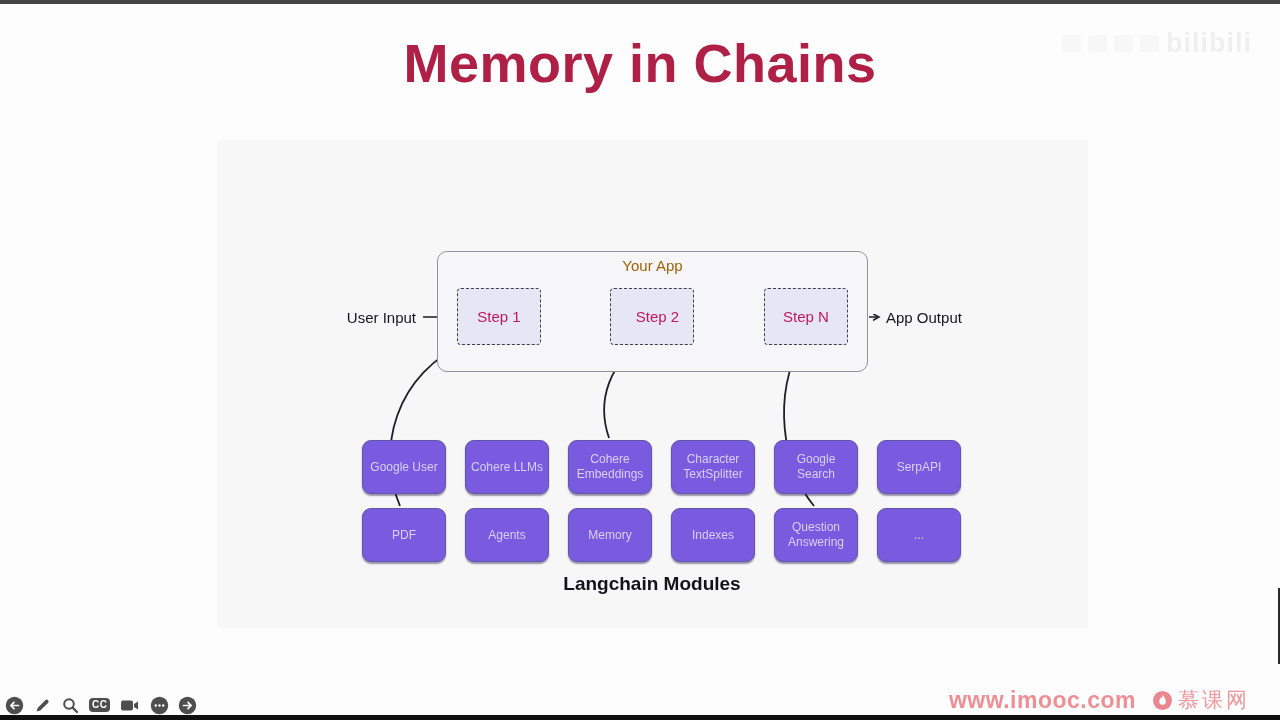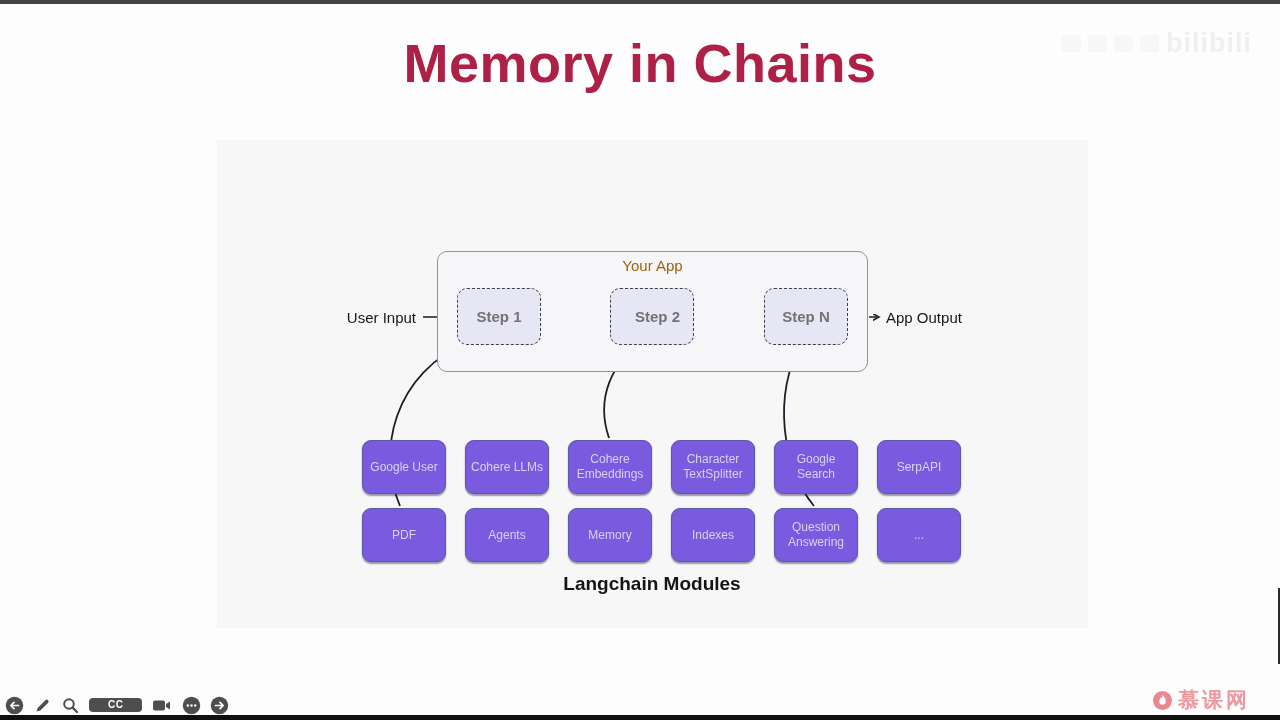--- a/index.html
+++ b/index.html
@@ -21,23 +21,23 @@
   .content-panel { position:absolute; left:217px; top:140px; width:871px; height:488px; background:#f7f7f8; }
 
   svg.diagram-arrows { position:absolute; left:0; top:0; width:1280px; height:720px; pointer-events:none; }
 
   .your-app-box { position:absolute; left:437px; top:251px; width:431px; height:121px;
                   background:#f6f6f9; border:1.5px solid #92929c; border-radius:10px; }
   .your-app-label { position:absolute; top:257px; left:437px; width:431px; text-align:center;
                     font-size:15px; color:#a16207; }
 
   .step-box { position:absolute; top:288px; width:84px; height:57px; background:#e7e6f5;
-              border:1.6px dashed #3f3f4c; border-radius:10px;
+              border:1.6px dashed #3f3f4c; border-radius:4px;
               display:flex; align-items:center; justify-content:center;
-              font-size:15px; color:#737373;font-weight:bold; }
+              font-size:15px; color:#be185d; }
   .step-1 { left:457px; } .step-2 { left:610px;padding-left:11px; } .step-n { left:764px; }
 
   .io-label { position:absolute; top:309px; font-size:15px; color:#16161c; }
   .io-input  { left:338px; width:78px; text-align:right; }
   .io-output { left:886px; width:90px; text-align:left; }
 
   .module-box { position:absolute; width:84px; height:54px; background:#7a5be0;
                 border:1.5px solid #5f57a8; border-radius:9px;
                 box-shadow:0 1.5px 1.5px rgba(35,28,80,0.45);
                 display:flex; align-items:center; justify-content:center; text-align:center;
@@ -46,26 +46,26 @@
   .col1 { left:362px; } .col2 { left:465px; } .col3 { left:568px; }
   .col4 { left:671px; } .col5 { left:774px; } .col6 { left:877px; }
 
   .modules-label { position:absolute; top:573px; left:532px; width:240px; text-align:center;
                    font-size:19px; font-weight:600; color:#131318; }
 
   .player-toolbar { position:absolute; left:5px; bottom:5px; height:20px;
                     display:flex; align-items:center; gap:9px; }
   .tool-icon { width:19px; height:19px; display:flex; align-items:center; justify-content:center; cursor:pointer; }
   .cc-badge { background:#4e4e4e; color:#ffffff; border-radius:4px; font-size:10px; font-weight:bold;
-              padding:2px 19px; line-height:1; letter-spacing:0.5px; cursor:pointer; }
+              padding:2px 3px; line-height:1; letter-spacing:0.5px; cursor:pointer; }
 
   .imooc-watermark { position:absolute; right:30px; bottom:6px; display:flex; align-items:center; gap:16px; }
   .imooc-url   { font-size:23px; font-weight:bold; color:#ee8f96; letter-spacing:0.5px; }
   .imooc-brand { display:flex; align-items:center; gap:5px; }
-  .imooc-brand-text { font-size:21px; font-weight:700; color:#ee8f96; letter-spacing:3px; opacity:0.92; }
+  .imooc-brand-text { font-size:21px; font-weight:400; color:#ee8f96; letter-spacing:3px; opacity:0.92; }
 </style>
 </head>
 <body>
 
 <div>
 
   <div class="top-bar"></div>
 
   <div class="slide-title">Memory in Chains</div>
 
@@ -159,20 +159,21 @@
     </span>
     <span class="tool-icon">
       <svg width="19" height="19" viewBox="0 0 19 19">
         <circle cx="9.5" cy="9.5" r="8.7" fill="#4e4e4e"></circle>
         <path d="M5.5,9.5 H12.8 M10,6.3 L13.2,9.5 L10,12.7" stroke="#ffffff" stroke-width="1.7" fill="none" stroke-linecap="round" stroke-linejoin="round"></path>
       </svg>
     </span>
   </div>
 
   <div class="imooc-watermark">
+    <span class="imooc-url">www.imooc.com</span>
     <span class="imooc-brand">
       <svg width="21" height="21" viewBox="0 0 21 21">
         <circle cx="10.5" cy="10.5" r="9.5" fill="#ea8690"></circle>
         <path d="M10.5,4.5 C12,7 13.8,8.4 13.8,11.2 a3.3,3.6 0 0 1 -6.6,0 C7.2,9.4 8.4,8.8 9,6.9 C9.6,8.6 10.5,8.8 10.5,4.5 Z" fill="#ffffff"></path>
       </svg>
       <span class="imooc-brand-text">慕课网</span>
     </span>
   </div>
 
   <div class="right-edge"></div>

